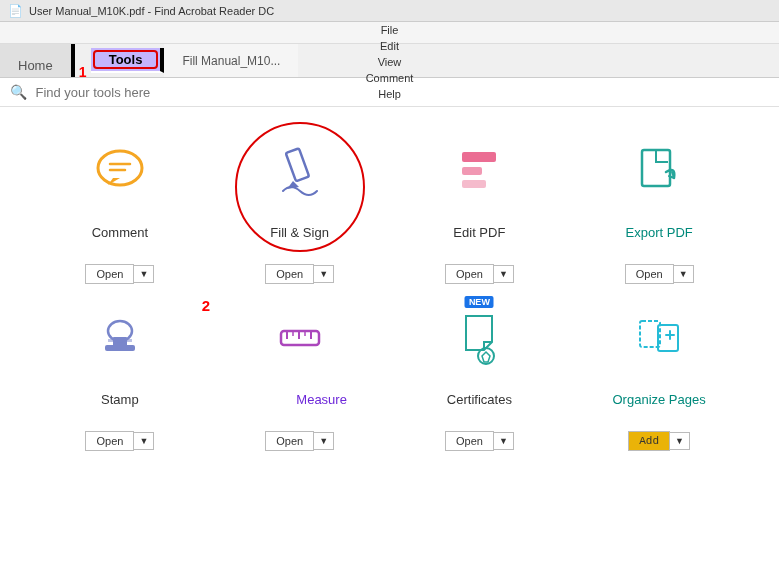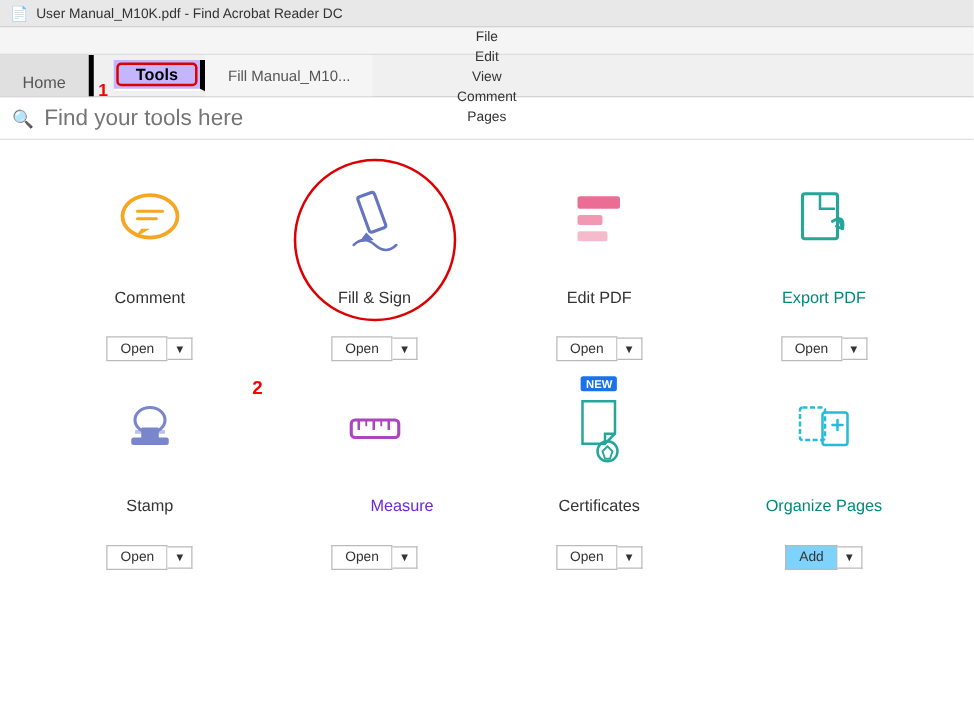--- a/index.html
+++ b/index.html
@@ -80,21 +80,21 @@
       border-bottom: 1px solid #e0e0e0;
     }
     .search-icon {
       color: #888;
       font-size: 14px;
       margin-right: 8px;
     }
     .search-input {
       border: none;
       outline: none;
-      font-size: 18px;
+      font-size: 13px;
       color: #be185d;
       width: 200px;
     }
 
     
     .tools-grid {
       display: grid;
       grid-template-columns: repeat(4, 1fr);
       gap: 20px;
       padding: 30px 40px;
@@ -141,26 +141,27 @@
     .btn-dropdown {
       background: #fff;
       border: 1px solid #bbb;
       border-left: none;
       padding: 3px 5px;
       font-size: 9px;
       cursor: pointer;
       color: #333;
     }
     .btn-add {
-      background: #7dd3fc;
+      background: #eab308;
       border: 1px solid #bbb;
       padding: 3px 10px;
       font-size: 11px;
       cursor: pointer;
       color: #333;
+      font-family: Liberation Mono, monospace;
     }
 
     
     .circled-item {
       position: relative;
     }
     .circle-overlay {
       position: absolute;
       width: 130px;
       height: 130px;
@@ -225,21 +226,21 @@
 <div class="title-bar">
   <span class="title-bar-icon">📄</span>
   <span>User Manual_M10K.pdf - Find Acrobat Reader DC</span>
 </div>
 
 <div class="menu-bar">
   <span>File</span>
   <span>Edit</span>
   <span>View</span>
   <span>Comment</span>
-  <span>Pages</span>
+  <span>Help</span>
 </div>
 
 <div class="tab-bar">
   <div class="tab">
     <span>Home</span>
   </div>
   <div style="position:relative; display:flex; align-items:center;">
     <div class="tab active tab-circle" style="position:relative;">
       <span>Tools</span>
     </div>

